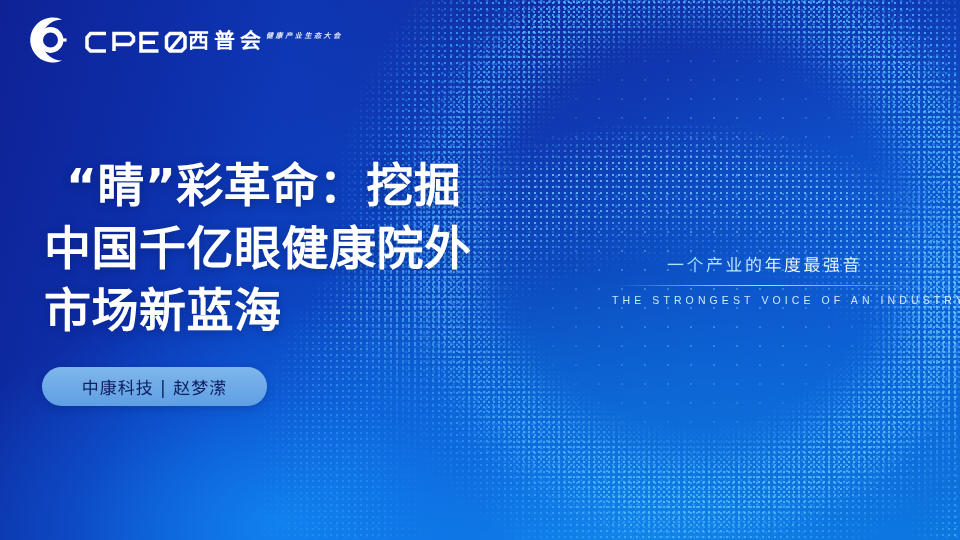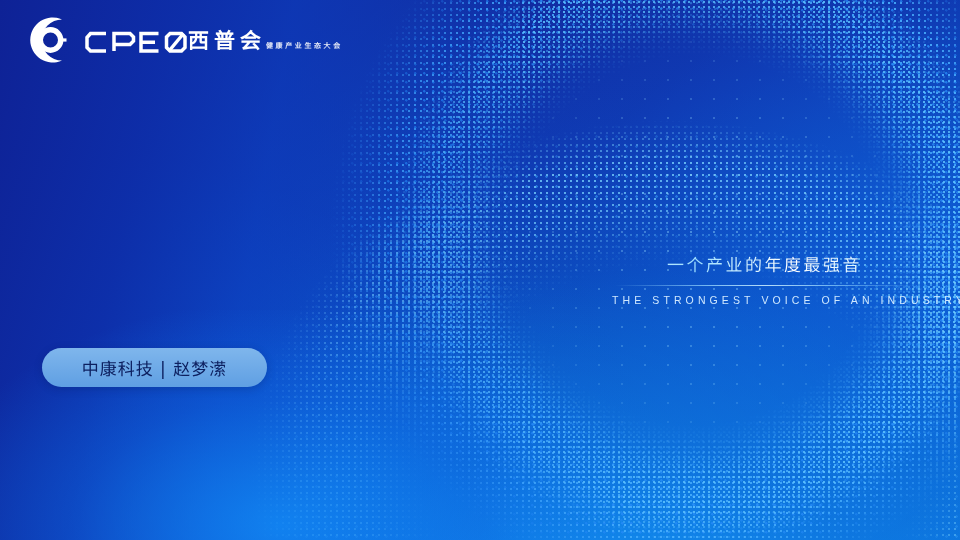--- a/index.html
+++ b/index.html
@@ -95,41 +95,42 @@
   #logo-mark{ flex:0 0 auto; }
   #logo-text{ display:flex; flex-direction:row; line-height:1; }
   #logo-cpeo{ display:block; }
   #logo-cn{
     color:#ffffff; font-size:21px; font-weight:700;
     letter-spacing:5px; margin-top:3px;
     font-family:"DejaVu Sans","Liberation Sans",sans-serif;
   }
   #logo-sub{
     color:rgba(255,255,255,0.88); font-size:7px; font-weight:600;
-    letter-spacing:2.6px; margin-top:15px;
-    font-family:"DejaVu Sans","Liberation Sans",sans-serif;
+    letter-spacing:2.6px; margin-top:5px;
+    font-family:"DejaVu Sans","Liberation Sans",sans-serif;
+    font-style:italic;
   }
 
   
   #headline{
     position:absolute; left:44px; top:124px; width:520px;
     color:#ffffff;
     font-family:"DejaVu Sans","Liberation Sans",sans-serif;
     font-weight:700;
     font-size:47px;
     line-height:1.32;
     letter-spacing:0.5px;
     text-shadow:0 2px 10px rgba(4,20,80,0.35);
   }
   #headline .ln{ display:block; white-space:nowrap; }
   #headline .ln.first{ padding-left:22px; }
 
   
   #speaker-pill{
-    position:absolute; left:42px; top:348px;
+    position:absolute; left:42px; top:367px;
     height:39px; min-width:225px;
     padding:0 26px;
     display:flex; align-items:center; justify-content:center;
     border-radius:20px;
     background:linear-gradient(180deg,#7fb6ec 0%,#5f9fe3 100%);
     color:#0d2060;
     font-size:17px; font-weight:400; letter-spacing:1px;
     font-family:"DejaVu Sans","Liberation Sans",sans-serif;
     box-shadow:0 2px 8px rgba(3,18,70,0.22);
   }
@@ -207,20 +208,25 @@
 
             <path d="M170 46 L199 11"></path>
           </g>
         </svg>
       </span>
       <span id="logo-cn">西普会</span>
       <span id="logo-sub">健康产业生态大会</span>
     </span>
   </div>
 
+  <h1 id="headline">
+    <span class="ln first">“睛”彩革命：挖掘</span>
+    <span class="ln">中国千亿眼健康院外</span>
+    <span class="ln">市场新蓝海</span>
+  </h1>
 
   <div id="speaker-pill">
     <span>中康科技 | 赵梦潆</span>
   </div>
 
   <div id="slogan">
     <div id="slogan-cn">一个产业的年度最强音</div>
     <div id="slogan-rule"></div>
     <div id="slogan-en">THE STRONGEST VOICE OF AN INDUSTRY</div>
   </div>

